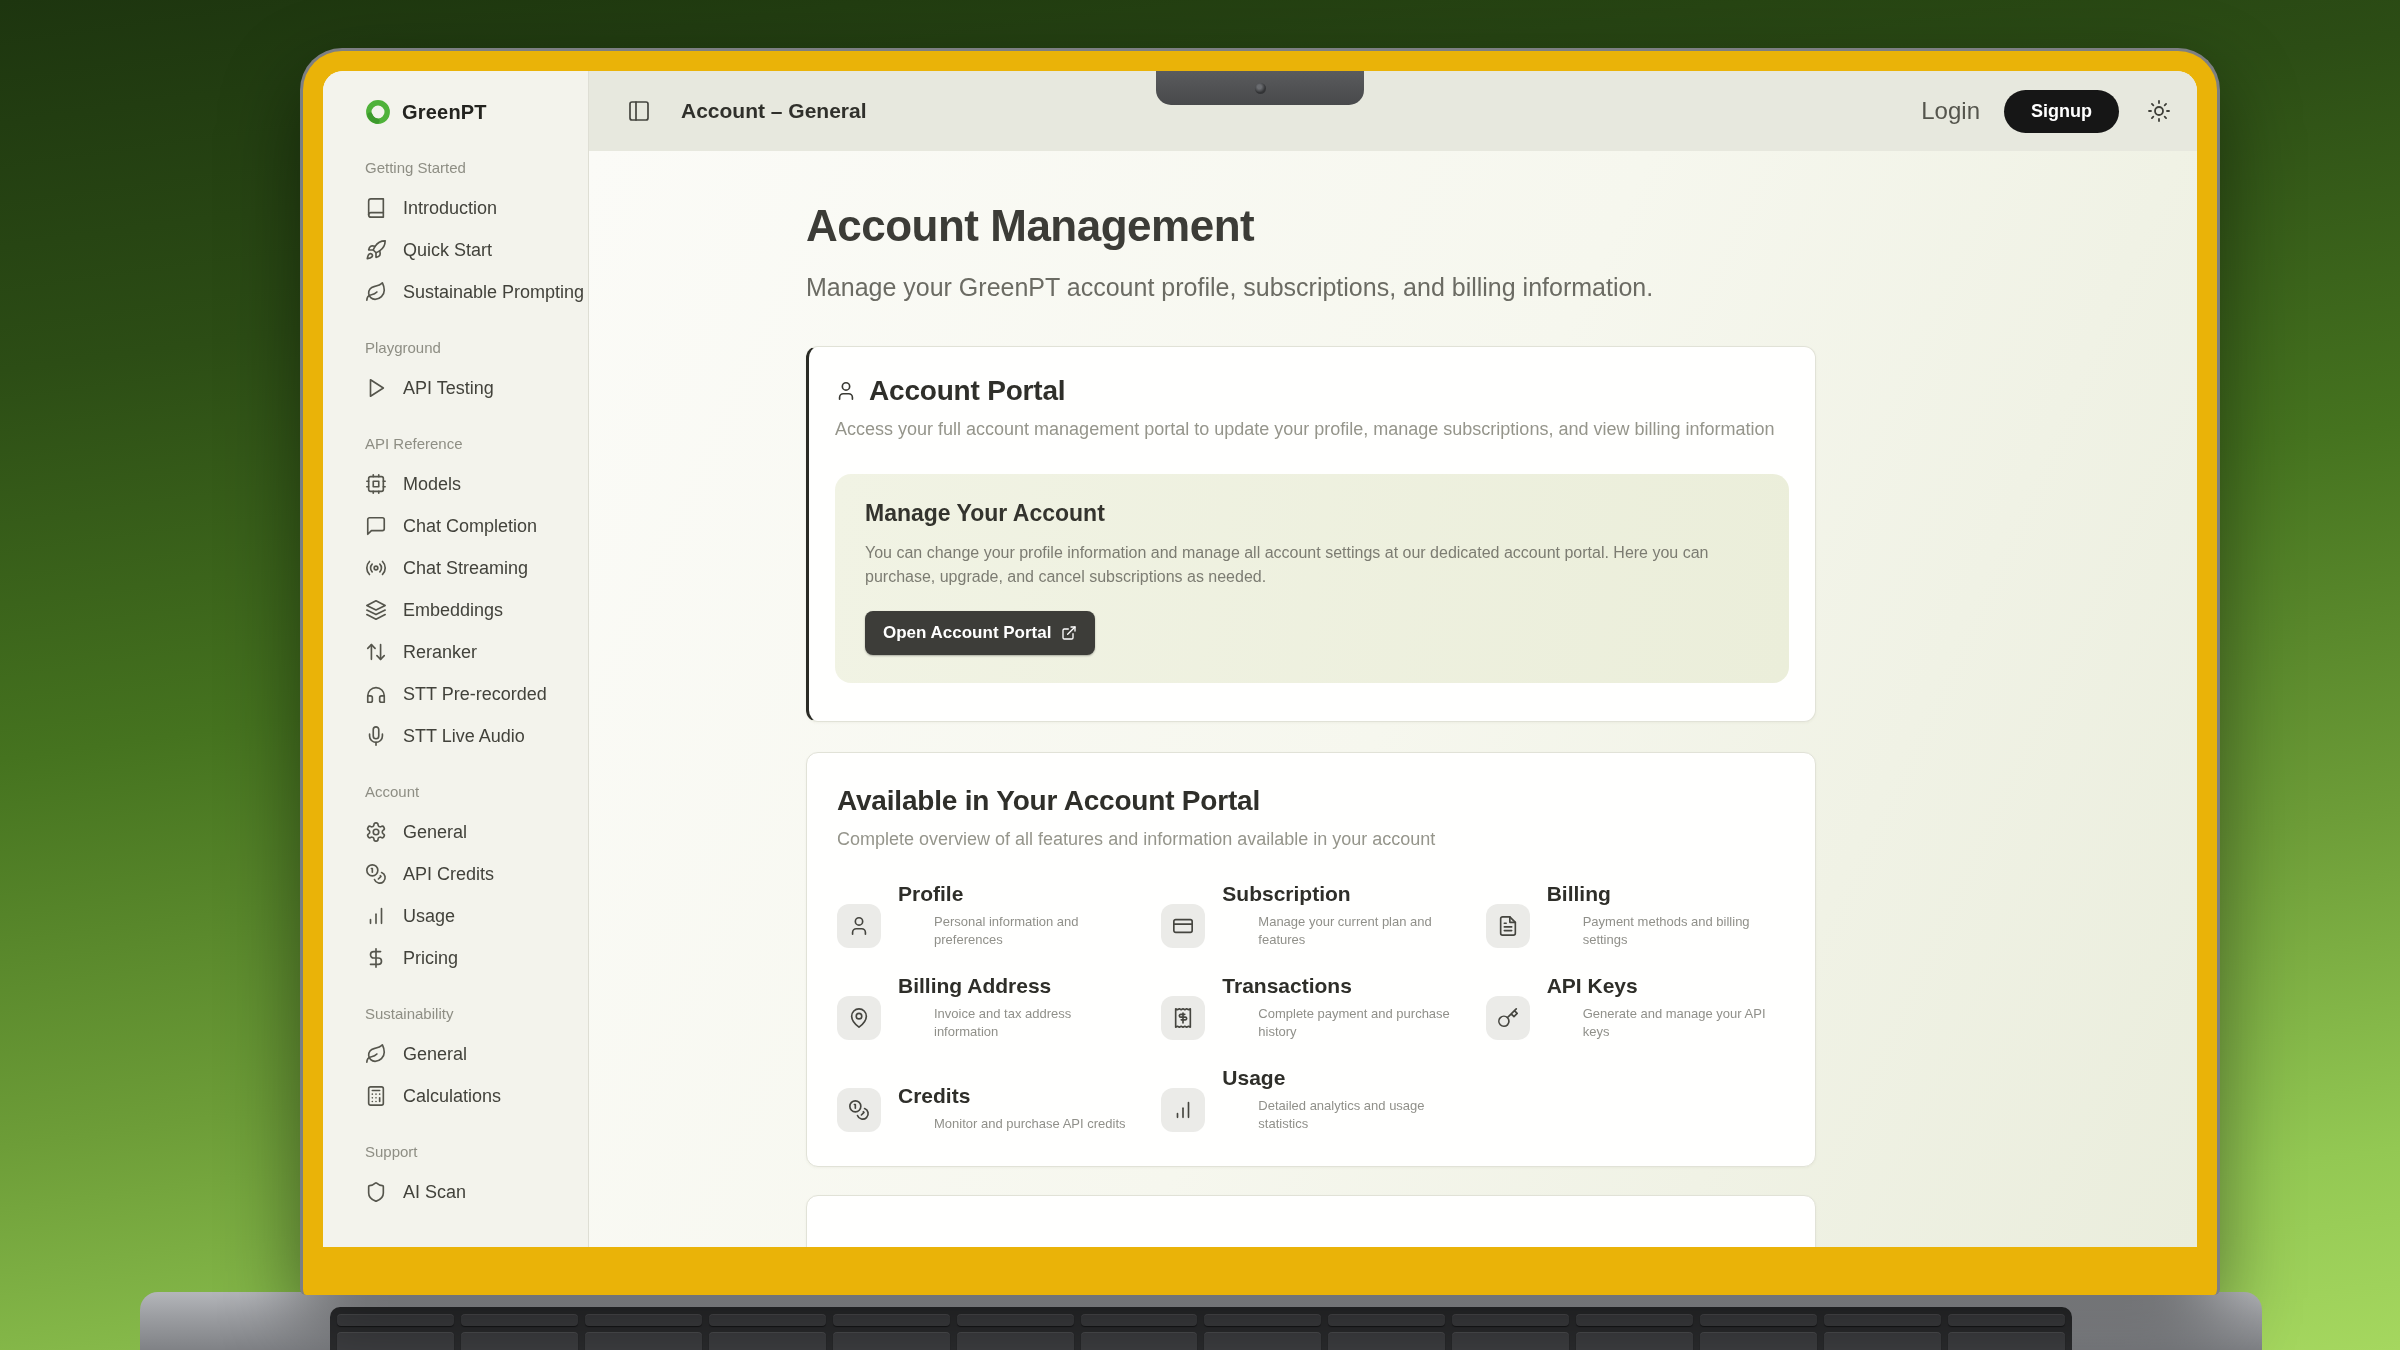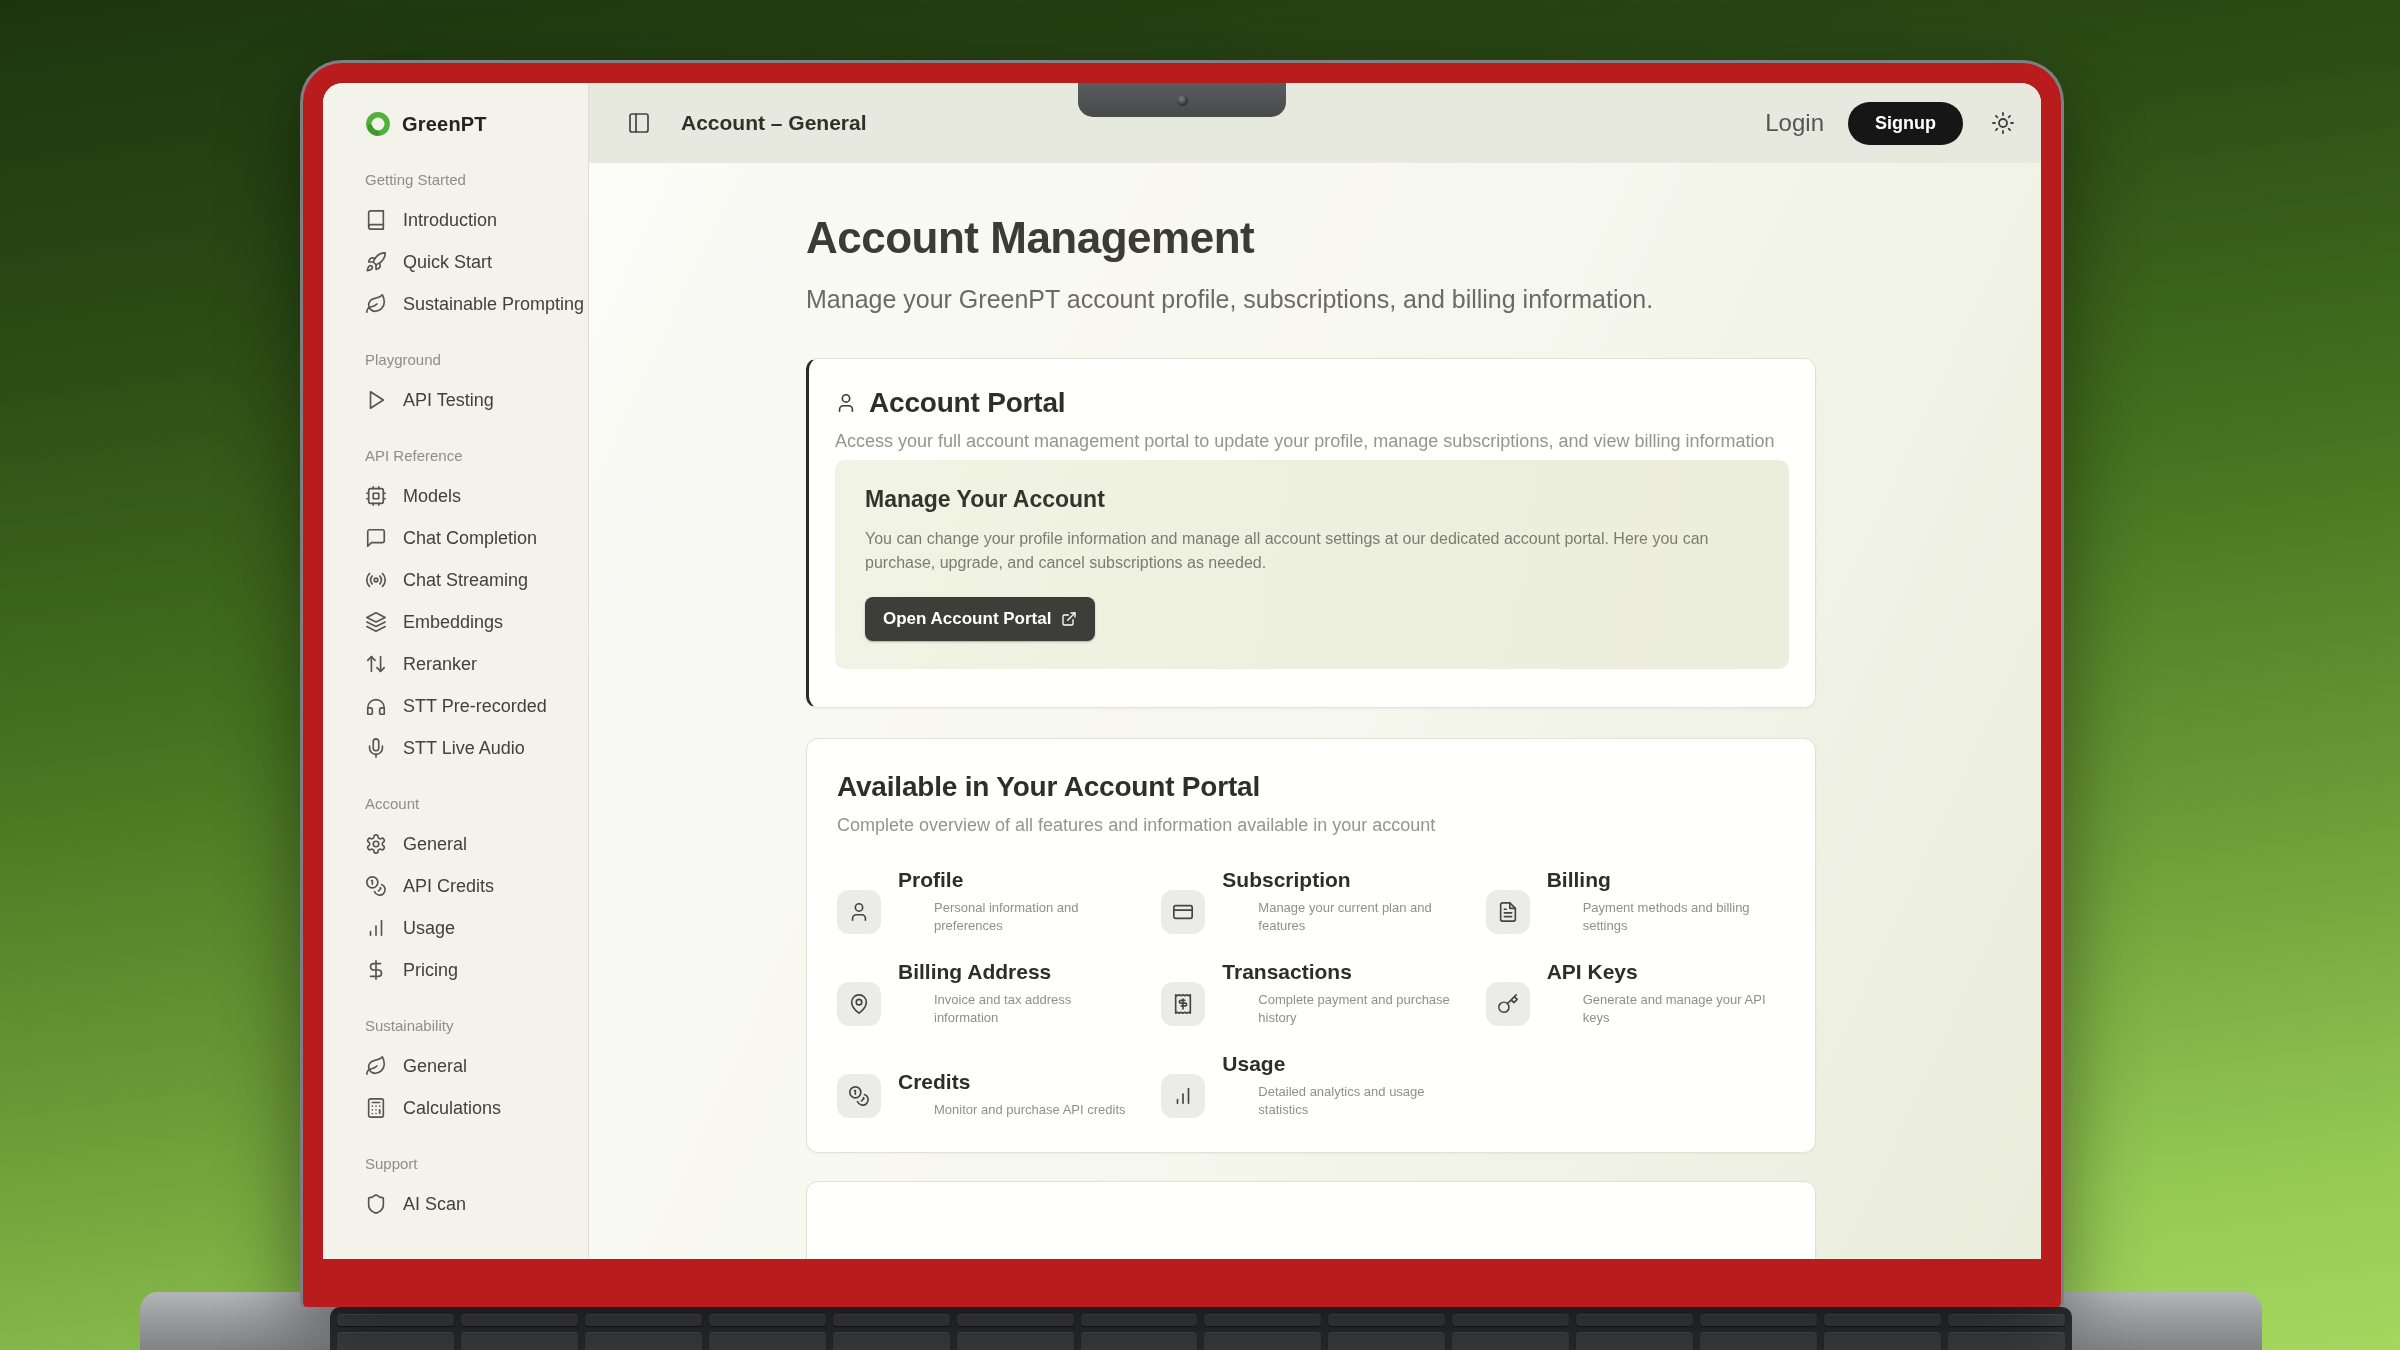--- a/index.html
+++ b/index.html
@@ -19,22 +19,22 @@
     border-radius:18px 18px 0 0; z-index:1;
   }
   .kb { position:absolute; left:190px; right:190px; top:15px; bottom:-10px;
     background:#2d2e30; border-radius:10px 10px 0 0; padding:7px;
     display:flex; flex-direction:column; gap:6px; }
   .kb-row { display:flex; gap:7px; }
   .kb-key { flex:1; background:#404144; border-radius:4px;
     box-shadow:inset 0 1px 0 rgba(255,255,255,.09), 0 1px 1px rgba(0,0,0,.5); }
 
   .laptop-screen {
-    position:absolute; left:300px; top:60px; width:1764px; height:1247px;
-    background:#b91c1c;
+    position:absolute; left:300px; top:48px; width:1920px; height:1247px;
+    background:#eab308;
     border:3px solid #7d7f83; border-bottom:none;
     border-radius:42px 42px 6px 6px;
     box-shadow:0 30px 80px rgba(0,0,0,.45);
     z-index:2;
   }
   .screen-content {
     position:absolute; left:20px; right:20px; top:20px; bottom:48px;
     background:#f6f7ee; border-radius:20px 20px 0 0;
     overflow:hidden; display:flex;
   }
@@ -88,21 +88,21 @@
 
   .card { background:#fffffe; border:1px solid #e1e2d7; border-radius:12px;
     box-shadow:0 1px 3px rgba(70,70,40,.05); }
   .portal-card { margin-top:44px; border-left:3px solid #2a2b25; padding:28px 26px 38px; }
   .card-title-row { display:flex; align-items:center; gap:12px; }
   .card-title-icon { width:22px; height:22px; color:#3a3a34; }
   .card-title-icon svg { stroke-width:1.8; }
   h2 { font-size:28px; font-weight:700; color:#2f2f2a; letter-spacing:-.2px; }
   .card-sub { font-size:18px; color:#95958b; margin-top:12px; }
 
-  .portal-panel { margin-top:8px; border-radius:10px; padding:26px 30px 28px;
+  .portal-panel { margin-top:34px; border-radius:16px; padding:26px 30px 28px;
     background:linear-gradient(100deg,#f1f3e4,#ebeeda); }
   h3 { font-size:23px; font-weight:600; color:#34342e; }
   .panel-body { font-size:16px; line-height:1.5; color:#7c7c72; margin-top:14px; max-width:870px; }
   .portal-btn { margin-top:22px; display:inline-flex; align-items:center; gap:10px;
     background:#3d3d39; color:#fff; border:none; cursor:pointer; font-family:inherit;
     font-size:17px; font-weight:700; padding:12px 18px; border-radius:8px;
     box-shadow:0 1px 2px rgba(0,0,0,.3); }
   .btn-icon { width:16px; height:16px; color:#fff; }
 
   .features-card { margin-top:30px; padding:32px 30px 34px; }

